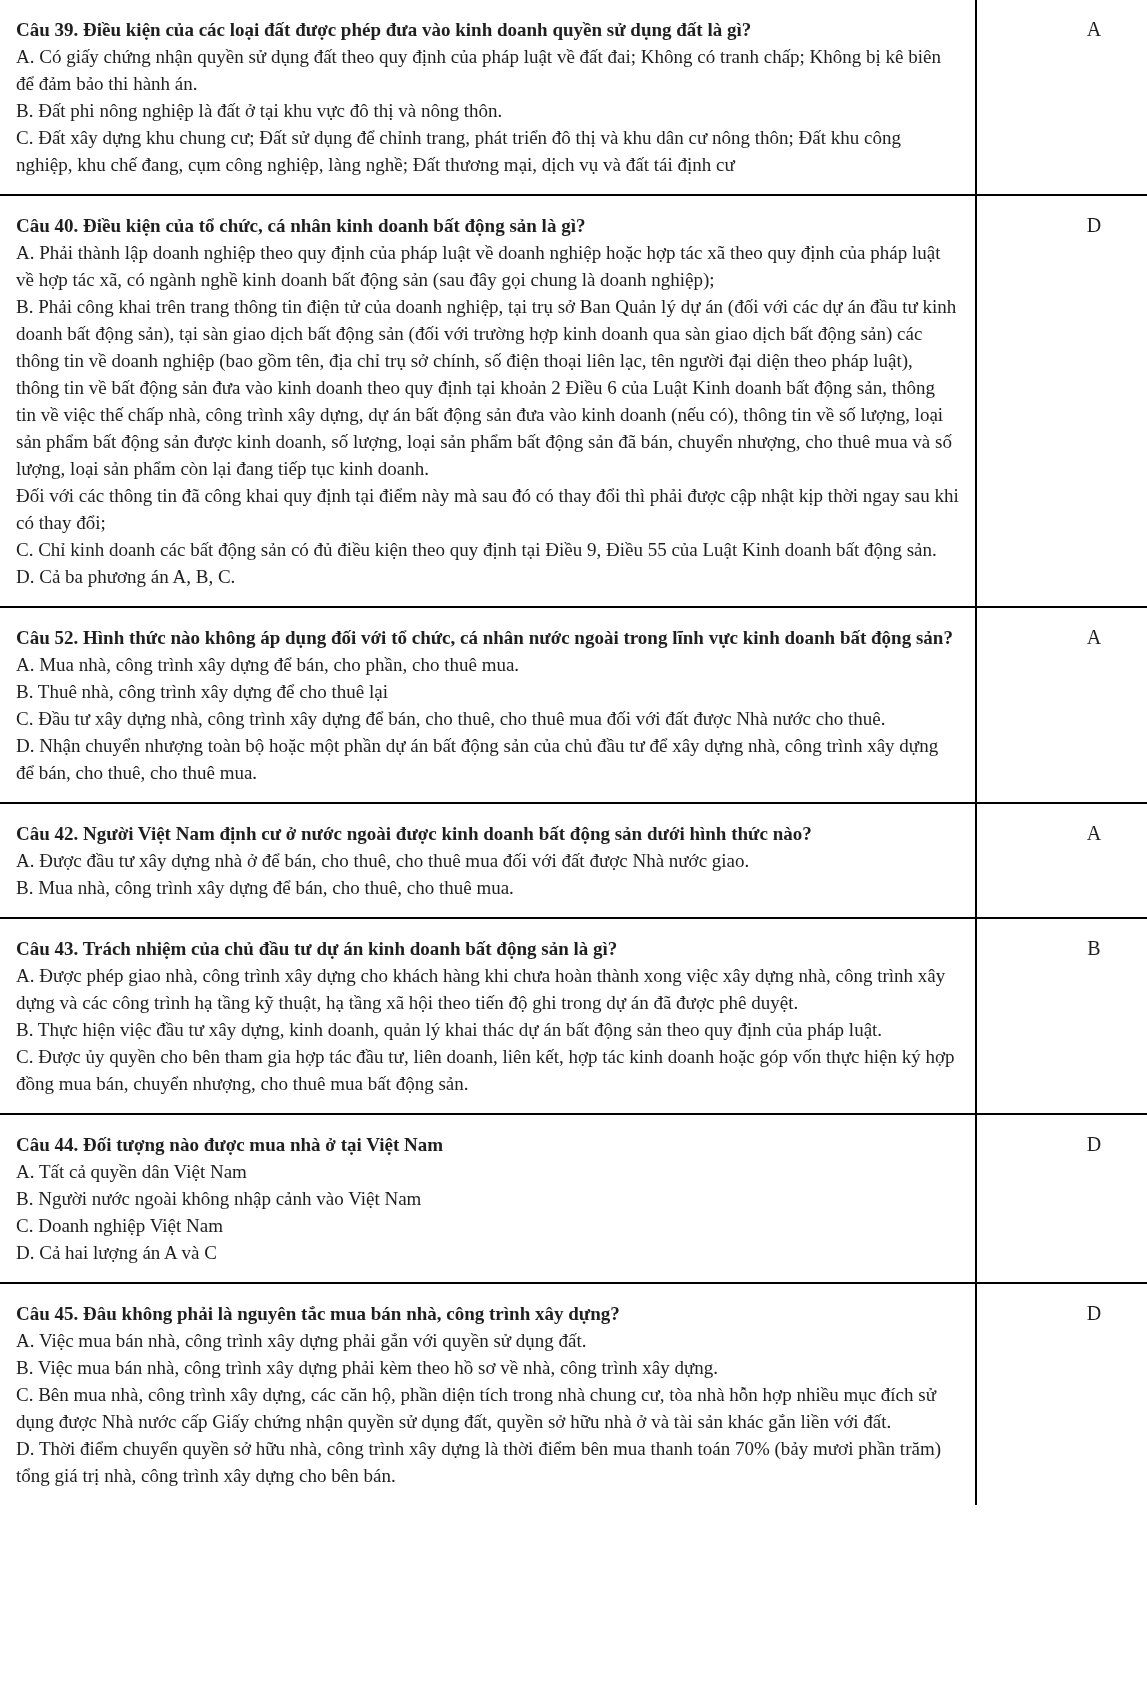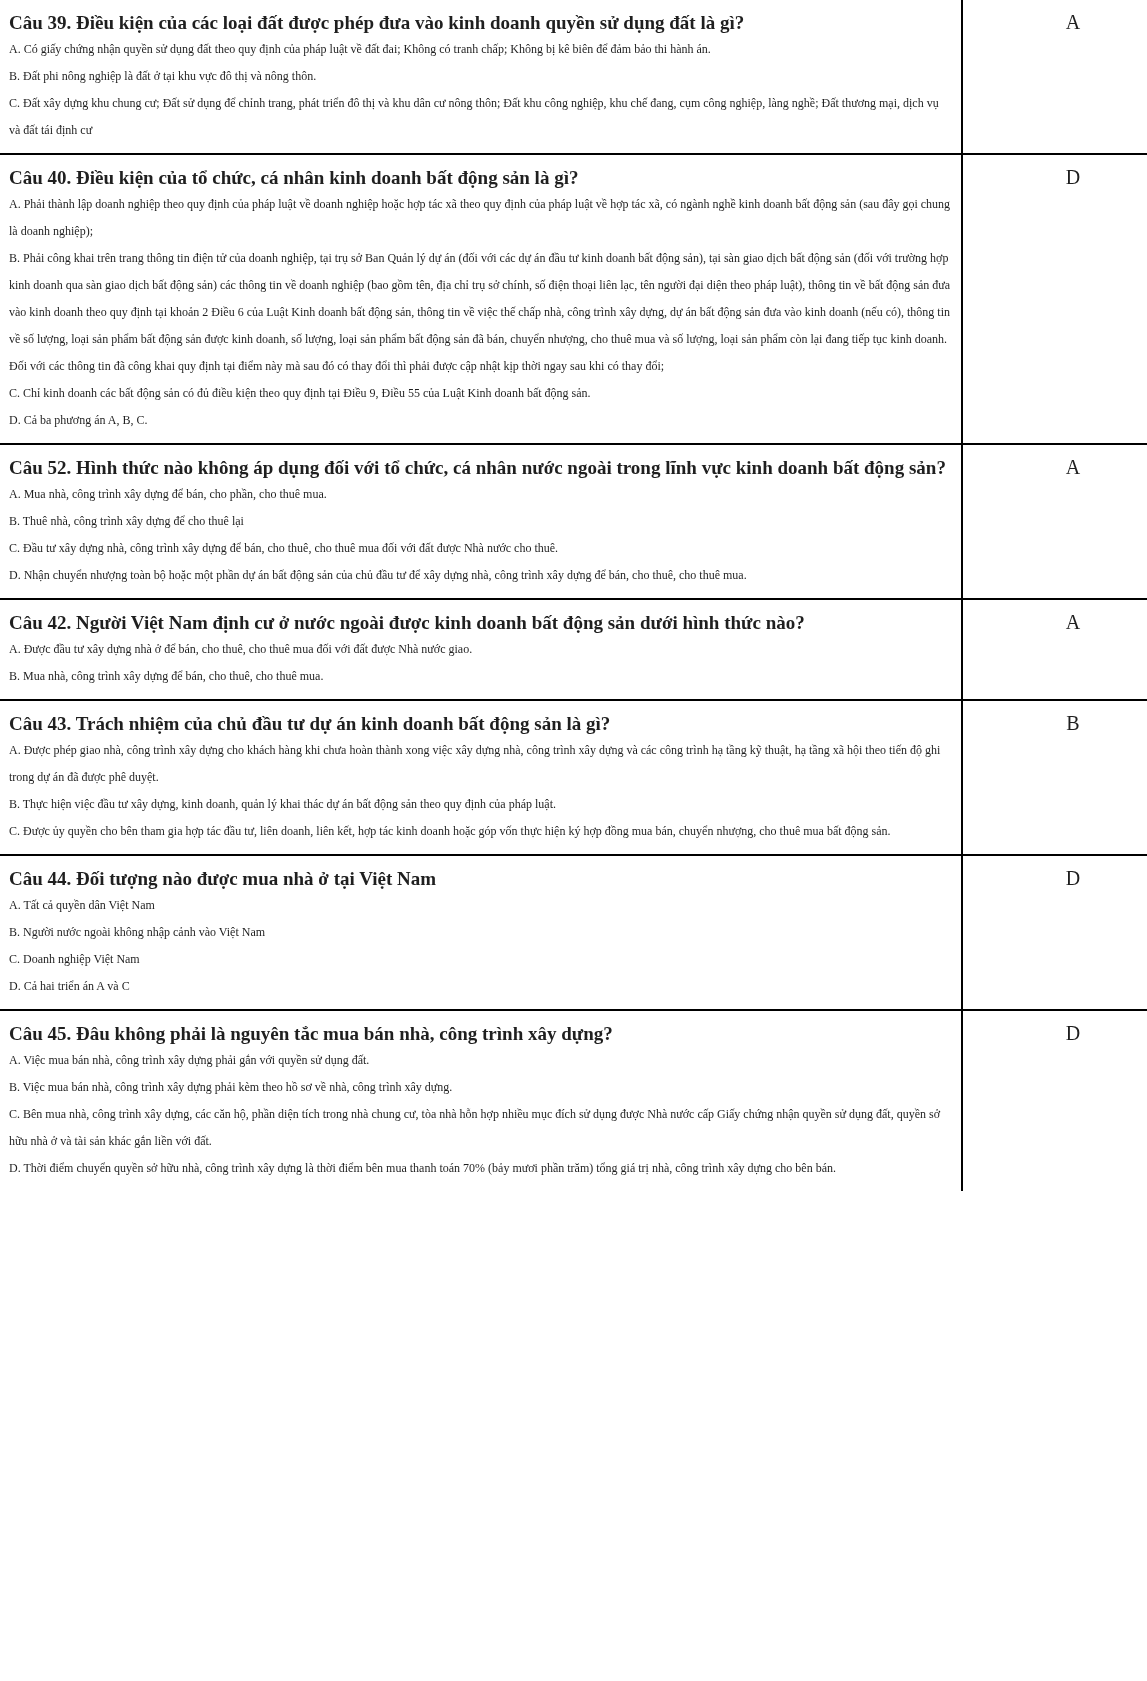--- a/index.html
+++ b/index.html
@@ -18,21 +18,21 @@
     width: 1147px;
   }
   table.qtable {
     width: 100%;
     border-collapse: collapse;
     table-layout: fixed;
   }
   table.qtable td {
     border: 2px solid #000000;
     vertical-align: top;
-    padding: 9px;
+    padding: 16px;
   }
   
   table.qtable tr:first-child td { border-top: none; }
   table.qtable tr:last-child td { border-bottom: none; }
   table.qtable td:first-child { border-left: none; }
   table.qtable td:last-child { border-right: none; }
 
   .q-cell {
     width: 943px;
     padding: 3px 12px 8px 16px;
@@ -41,21 +41,21 @@
     width: 202px;
     text-align: center;
     padding-top: 4px;
   }
   .q-title {
     font-weight: bold;
     font-size: 19px;
     line-height: 27px;
   }
   .option {
-    font-size: 12px;
+    font-size: 19px;
     line-height: 27px;
     margin: 0;
   }
   .a-letter {
     font-size: 20px;
     line-height: 26px;
   }
 </style>
 </head>
 <body>
@@ -135,21 +135,21 @@
     </td>
   </tr>
 
   <tr>
     <td class="q-cell">
       <div class="q-title">Câu 44. Đối tượng nào được mua nhà ở tại Việt Nam</div>
       <div>
               <div class="option">A. Tất cả quyền dân Việt Nam</div>
               <div class="option">B.  Người nước ngoài không nhập cảnh vào Việt  Nam</div>
               <div class="option">C. Doanh nghiệp Việt Nam</div>
-              <div class="option">D. Cả hai triển án A và C</div>
+              <div class="option">D. Cả hai lượng án A và C</div>
             </div>
     </td>
     <td class="a-cell">
       <div class="a-letter">D</div>
     </td>
   </tr>
 
   <tr>
     <td class="q-cell">
       <div class="q-title">Câu 45. Đâu  không phải là nguyên  tắc mua bán nhà, công trình  xây dựng?</div>

